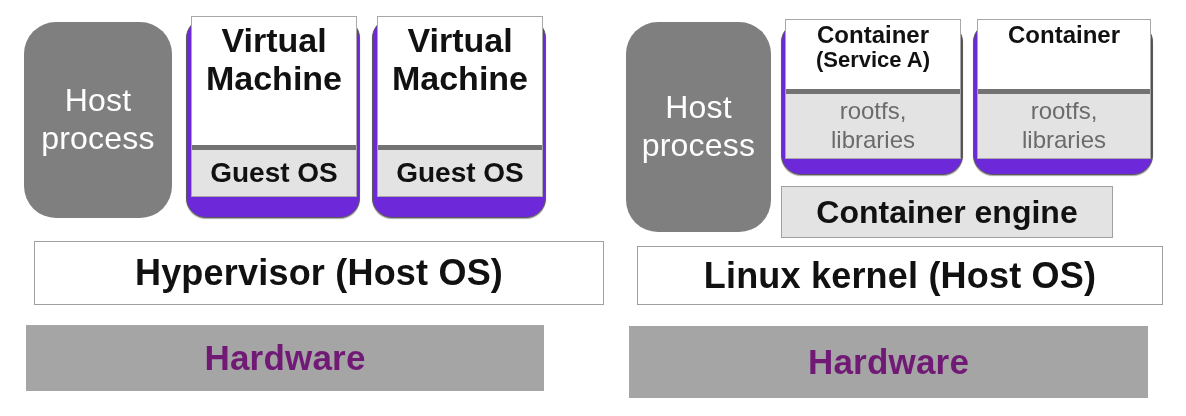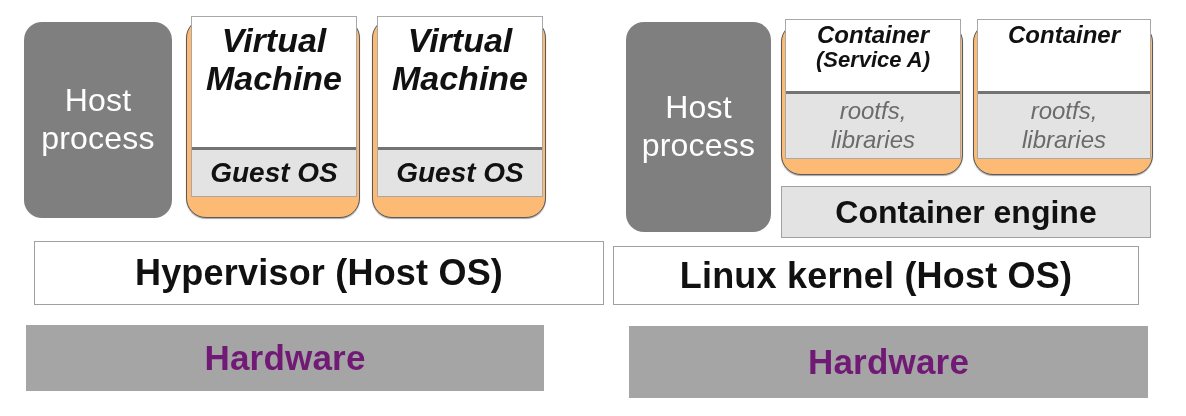--- a/index.html
+++ b/index.html
@@ -20,39 +20,38 @@
     background: #ffffff;
     overflow: hidden;
   }
 
   
   .abs { position: absolute; box-sizing: border-box; }
 
   
   .host-process {
     background: #7f7f7f;
-    border-radius: 18px;
+    border-radius: 32px;
     color: #ffffff;
     display: flex;
     align-items: center;
     justify-content: center;
     text-align: center;
     line-height: 1.18;
     font-size: 32px;
     font-weight: 400;
     letter-spacing: .2px;
   }
 
   
   .shell {
-    background: #fdba74;
+    background: #6d28d9;
     border: 1.6px solid #5a5a5a;
     border-radius: 20px;
     box-shadow: 0 1px 1px rgba(0,0,0,.35);
-    font-style: italic;
   }
 
   
   .panel {
     background: #ffffff;
     border: 1px solid #a8a8a8;
     display: flex;
     flex-direction: column;
     overflow: hidden;
   }
@@ -60,21 +59,21 @@
     background: #ffffff;
     flex: 1 1 auto;
     display: flex;
     flex-direction: column;
     align-items: center;
     justify-content: flex-start;
     text-align: center;
   }
   .panel .bottom {
     background: #e3e3e3;
-    border-top: 3px solid #737373;
+    border-top: 5px solid #737373;
     display: flex;
     flex-direction: column;
     align-items: center;
     justify-content: center;
     text-align: left;
   }
 
   
   .t-vm-title {
     font-size: 34px;
@@ -216,25 +215,25 @@
         <div class="top">
           <div class="t-ctr-title">Container</div>
         </div>
         <div class="bottom" style="height:64px;">
           <div class="t-rootfs">rootfs,</div>
           <div class="t-rootfs">libraries</div>
         </div>
       </div>
     </div>
 
-    <div class="abs bar bar-light" style="left:188px; top:186px; width:370px; height:52px;">
+    <div class="abs bar bar-light" style="left:188px; top:186px; width:332px; height:52px;">
       <span>Container engine</span>
     </div>
 
-    <div class="abs bar bar-white" style="left:20px; top:246px; width:526px; height:59px;">
+    <div class="abs bar bar-white" style="left:44px; top:246px; width:526px; height:59px;">
       <span>Linux kernel (Host OS)</span>
     </div>
 
     <div class="abs bar bar-hw" style="left:36px; top:326px; width:519px; height:72px;">
       <span>Hardware</span>
     </div>
   </div>
 
 </div>
 

